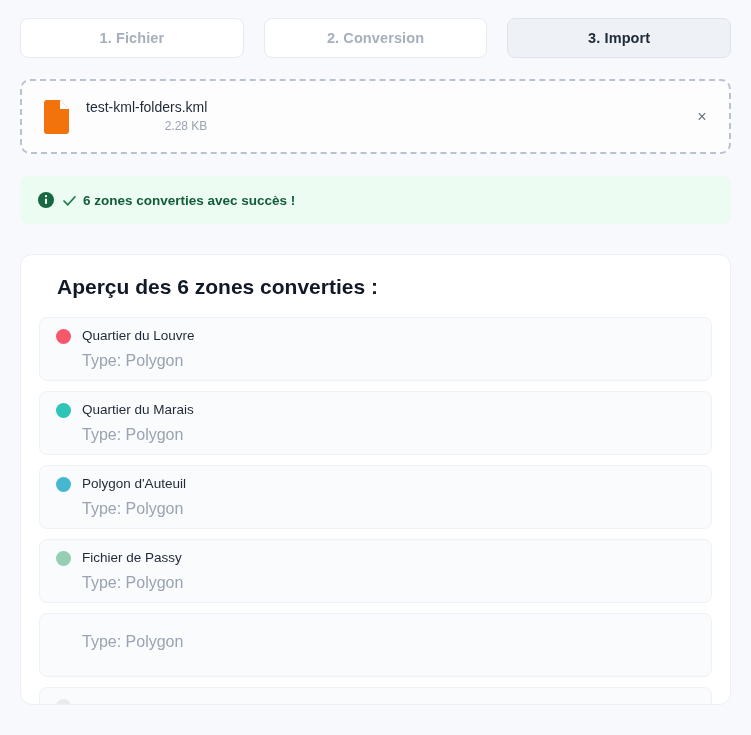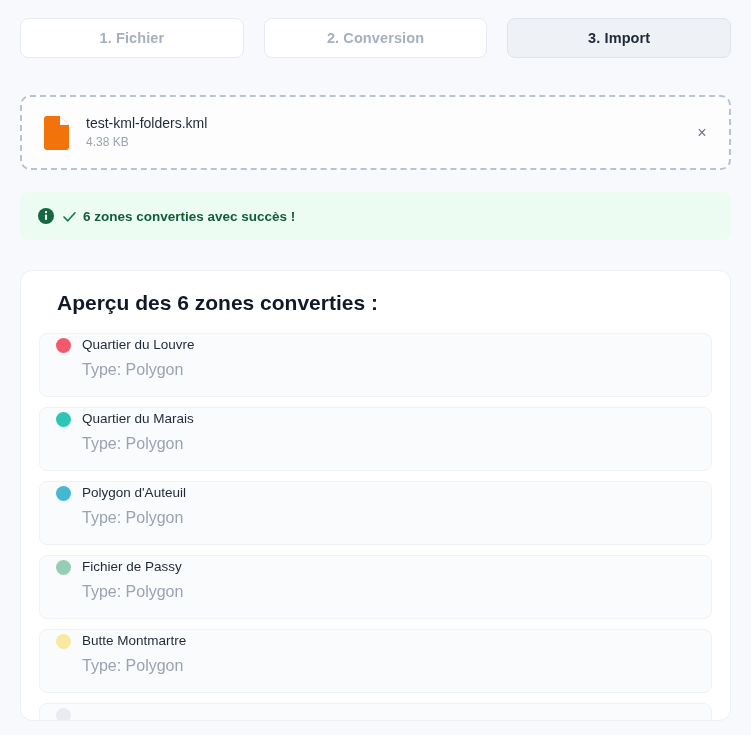--- a/index.html
+++ b/index.html
@@ -20,21 +20,21 @@
     width: 751px;
     height: 735px;
     position: relative;
     padding: 18px 20px 0 20px;
   }
 
   
   .stepper {
     display: flex;
     gap: 20px;
-    margin-bottom: 37px;
+    margin-bottom: 21px;
   }
 
   .step {
     flex: 1 1 0;
     height: 40px;
     border-radius: 8px;
     border: 1px solid #e7eaf0;
     background: #ffffff;
     display: flex;
     align-items: center;
@@ -67,21 +67,21 @@
   }
 
   .file-icon {
     width: 28px;
     height: 34px;
     flex: 0 0 auto;
     margin-right: 16px;
     display: block;
   }
 
-  .file-meta { display: flex; flex-direction: column; gap: 4px; }
+  .file-meta { display: flex; flex-direction: column; gap: 4px; align-items: flex-end; }
 
   .file-name {
     font-size: 14px;
     color: #1f2937;
     line-height: 1.1;
   }
 
   .file-size {
     font-size: 12px;
     color: #9aa3b2;
@@ -145,21 +145,21 @@
     margin: 0 0 18px 18px;
   }
 
   .zone-list { display: flex; flex-direction: column; gap: 10px; }
 
   .zone-item {
     background: #fafbfc;
     border: 1px solid #eef1f5;
     border-radius: 8px;
     height: 64px;
-    padding: 4px 16px 0 16px;
+    padding: 11px 16px 0 16px;
     cursor: pointer;
   }
 
   .zone-head {
     display: flex;
     align-items: center;
     gap: 11px;
   }
 
   .zone-dot {
@@ -199,21 +199,21 @@
     </div>
   </div>
 
   <div class="dropzone">
     <svg class="file-icon" viewBox="0 0 28 34">
       <path d="M2 3 a3 3 0 0 1 3 -3 h13 l9 9 v22 a3 3 0 0 1 -3 3 h-19 a3 3 0 0 1 -3 -3 z" fill="#f2720c"></path>
       <path d="M18 0 l9 9 h-9 z" fill="#fdfdfe"></path>
     </svg>
     <div class="file-meta">
       <span class="file-name">test-kml-folders.kml</span>
-      <span class="file-size">4.38 KB</span>
+      <span class="file-size">2.28 KB</span>
     </div>
     <button class="remove-file">×</button>
   </div>
 
   <div class="banner">
     <svg class="info-icon" viewBox="0 0 16 16">
       <circle cx="8" cy="8" r="8" fill="#15683f"></circle>
       <circle cx="8" cy="4.2" r="1.15" fill="#ffffff"></circle>
       <rect x="6.95" y="6.4" width="2.1" height="5.6" rx="1.05" fill="#ffffff"></rect>
     </svg>
@@ -254,24 +254,20 @@
 
       <div class="zone-item">
         <div class="zone-head">
           <span class="zone-dot" style="background: rgb(150, 206, 180);"></span>
           <span class="zone-name">Fichier de Passy</span>
         </div>
         <div class="zone-type">Type: Polygon</div>
       </div>
 
       <div class="zone-item">
-        <div class="zone-head">
-          <span class="zone-dot" style="background: rgb(247, 233, 160);"></span>
-          <span class="zone-name">Butte Montmartre</span>
-        </div>
         <div class="zone-type">Type: Polygon</div>
       </div>
 
       <div class="zone-item">
         <div class="zone-head">
           <span class="zone-dot" style="background: rgb(232, 236, 241);"></span>
           <span class="zone-name"></span>
         </div>
         <div class="zone-type"></div>
       </div>

